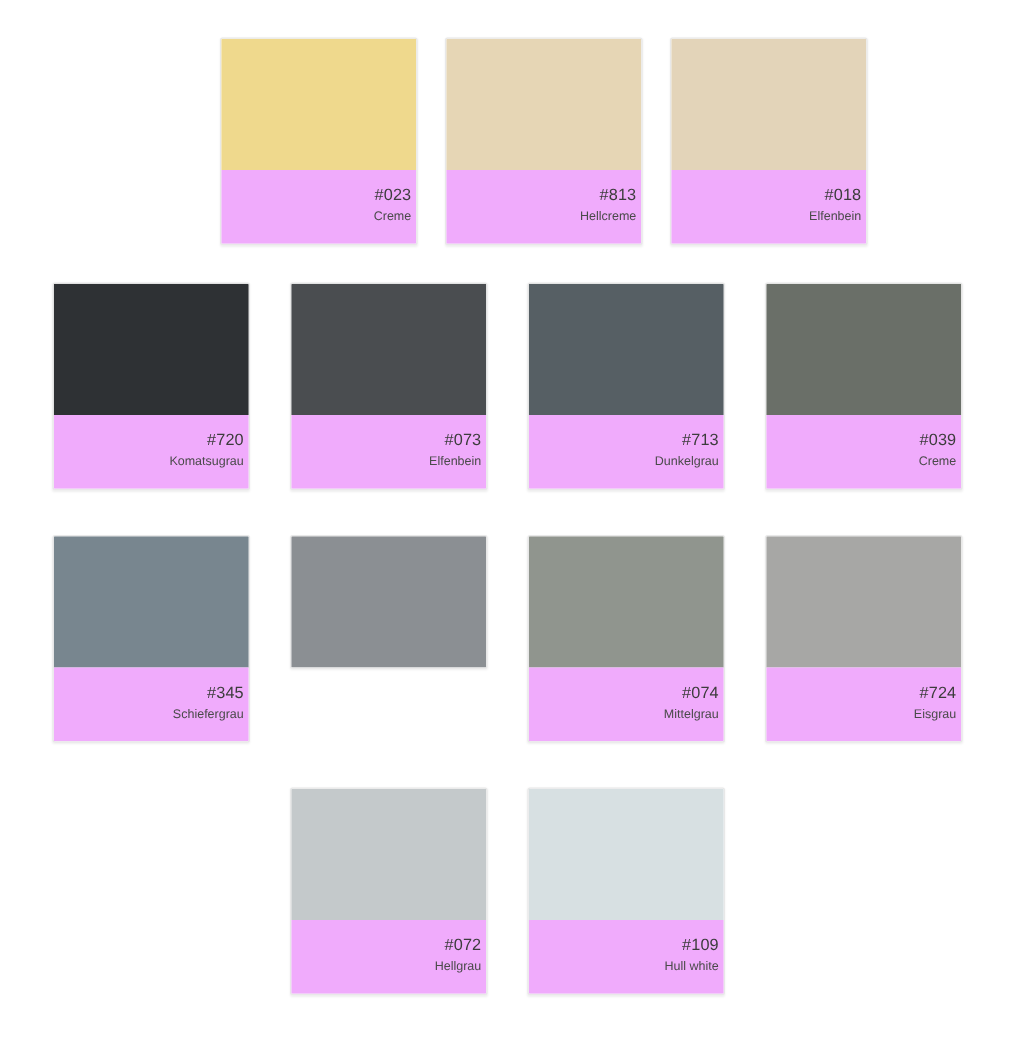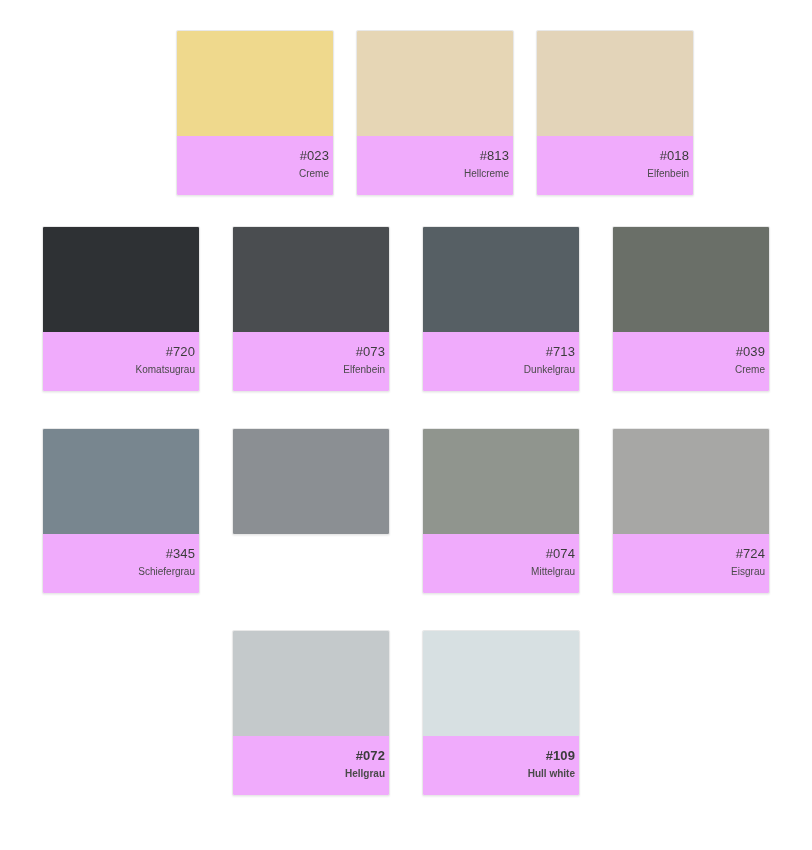--- a/index.html
+++ b/index.html
@@ -25,21 +25,21 @@
   .swatch-row {
     display: flex;
     justify-content: center;
     align-items: flex-start;
   }
 
   
   .row-creme      { gap: 22px; margin-left: 58px; margin-bottom: 30px; }
   .row-dark       { gap: 32px; margin-left: 0px;  margin-bottom: 36px; }
   .row-mid        { gap: 32px; margin-left: 0px;  margin-bottom: 36px; }
-  .row-light      { gap: 32px; margin-left: 0px;  margin-bottom: 0px; font-weight: bold; }
+  .row-light      { gap: 32px; margin-left: 0px;  margin-bottom: 0px; }
 
   .swatch-card {
     width: 158px;
     background: #ffffff;
     border: 1px solid #e8e8e8;
     border-radius: 2px;
     box-shadow: 0 1px 2px rgba(0,0,0,0.07);
     overflow: hidden;
     box-sizing: border-box;
   }

